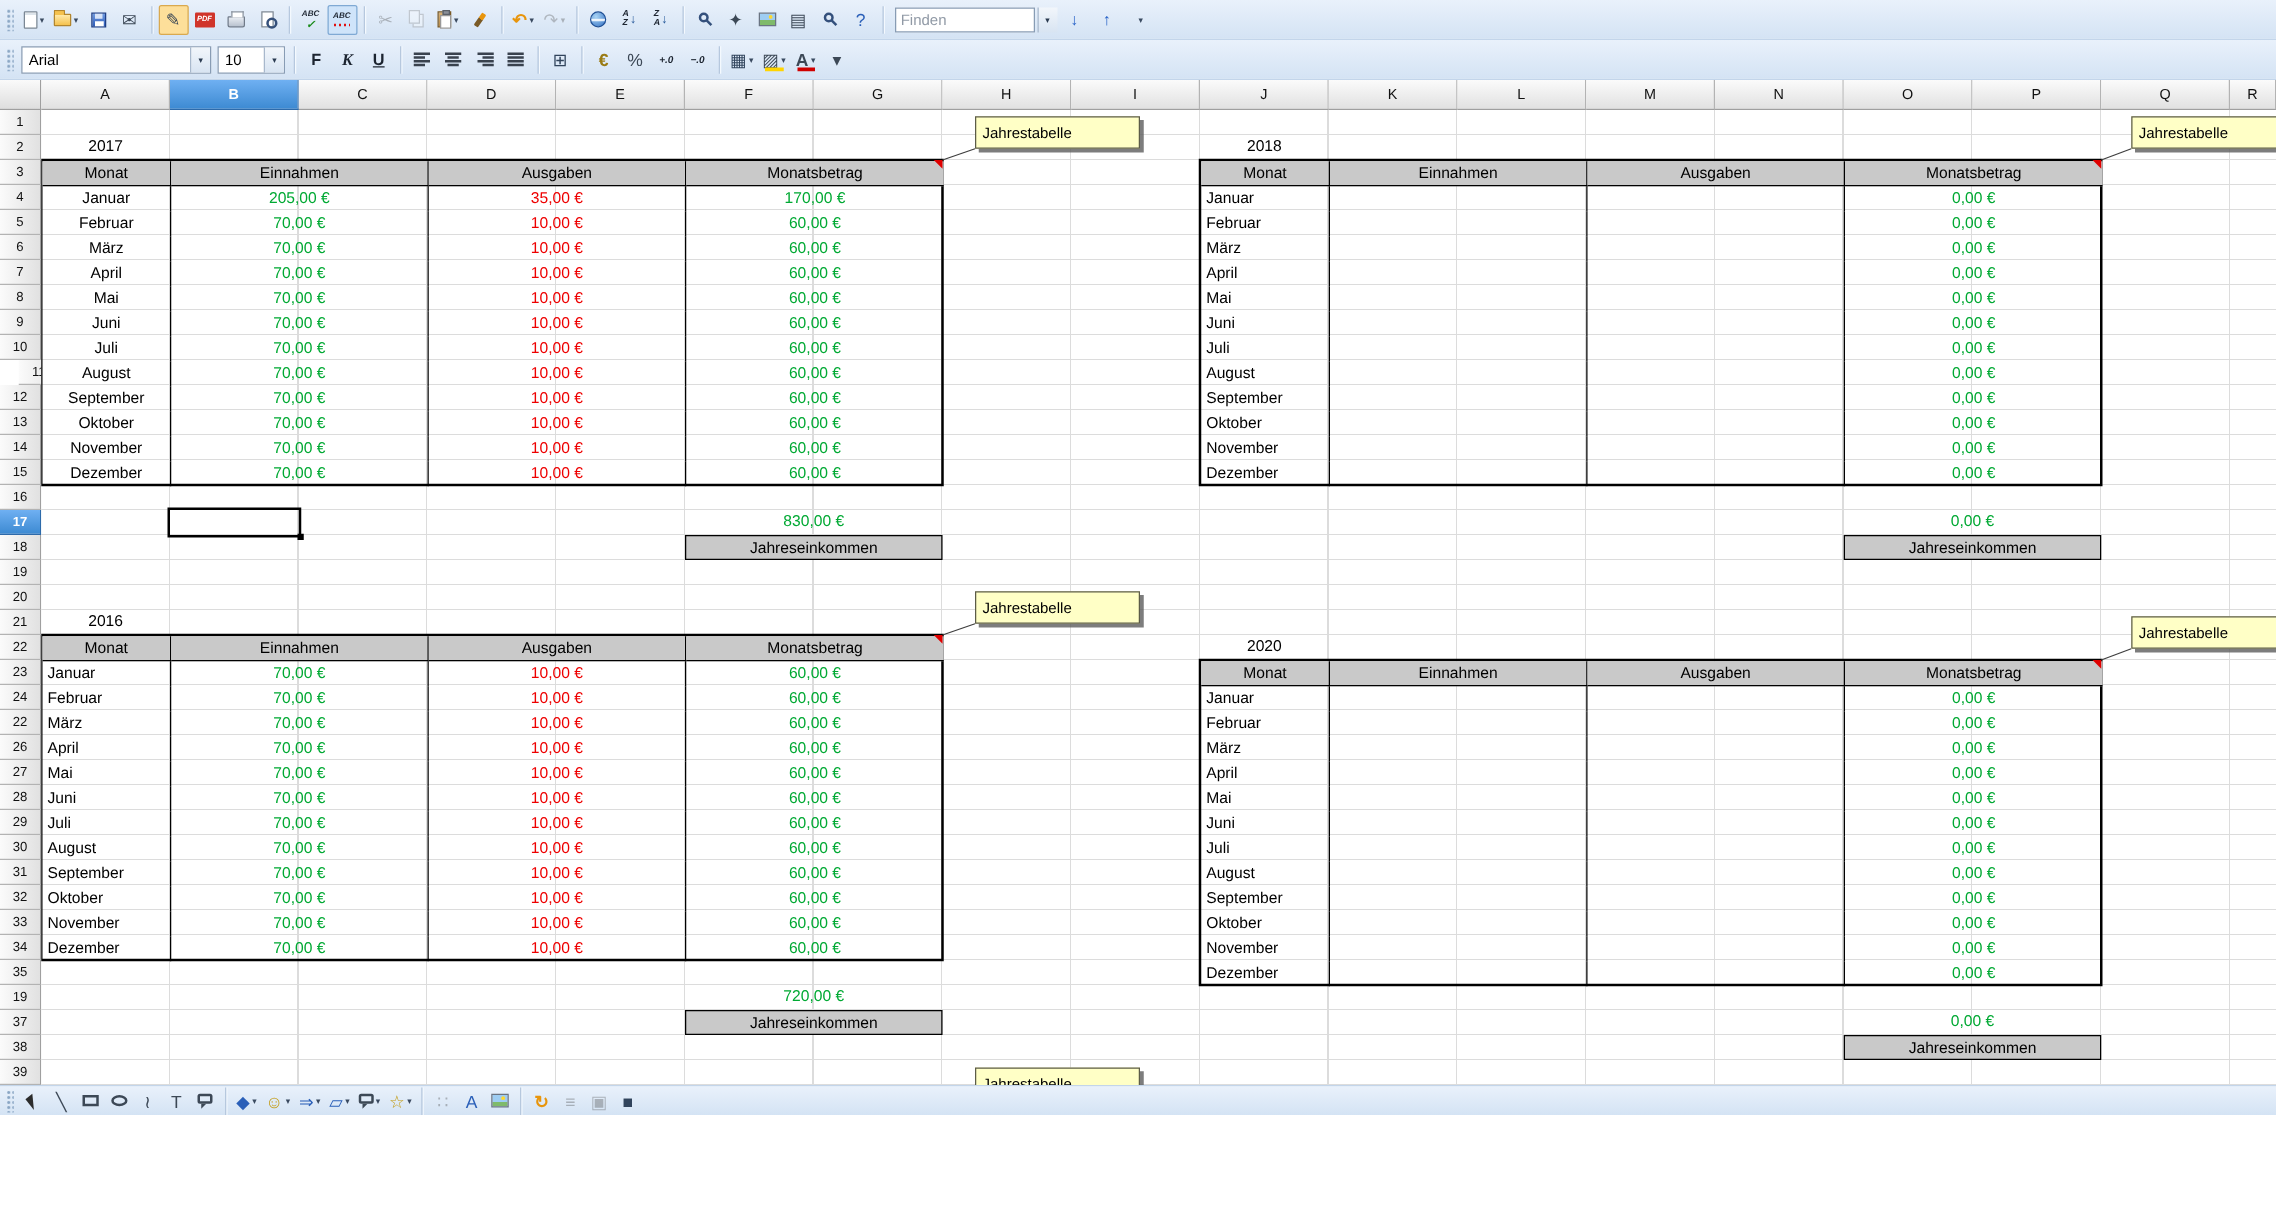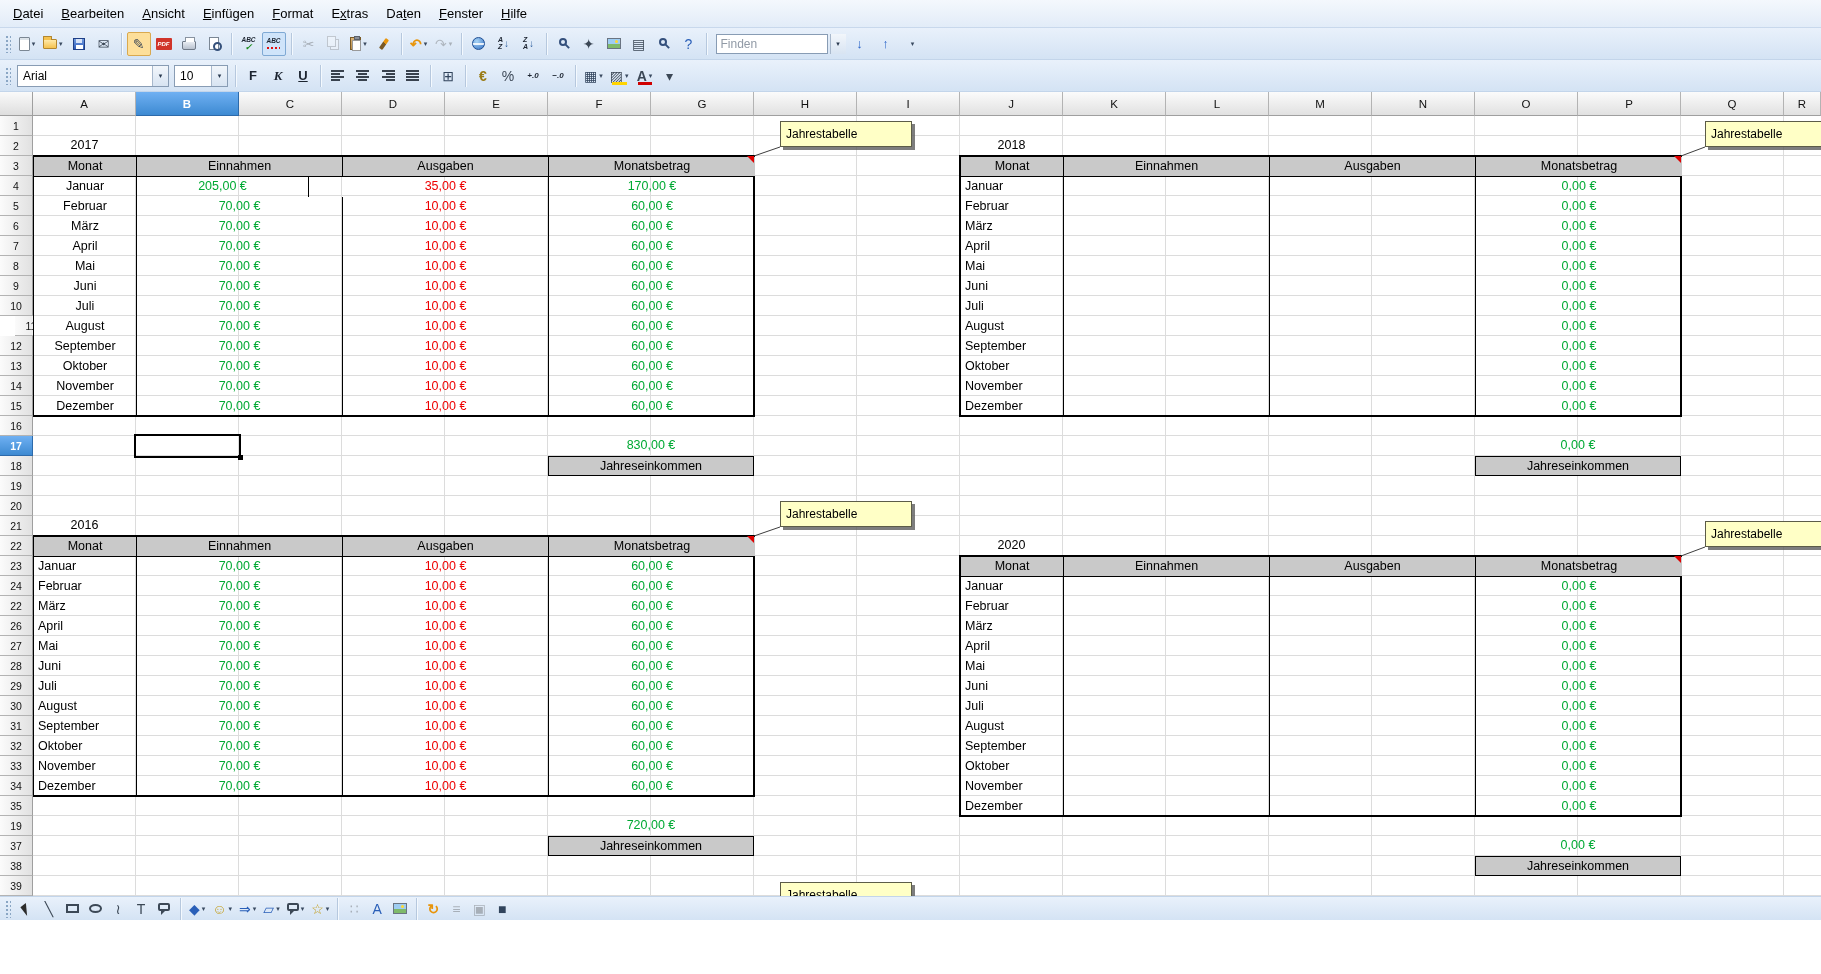--- a/index.html
+++ b/index.html
@@ -176,31 +176,20 @@
   .i-rect{width:13px;height:9px;border:2px solid #3c4856}
   .i-ell{width:13px;height:9px;border:2px solid #3c4856;border-radius:50%}
   .i-co{width:12px;height:8px;border:2px solid #3c4856;border-radius:2px;position:relative;margin-top:-3px}
   .i-co::after{content:"";position:absolute;left:1px;bottom:-6px;border-top:4px solid #3c4856;
     border-right:4px solid transparent}
 </style>
 </head>
 <body>
 
 <div>
-  <div class="menubar">
-      <span class="menu-item"><u>D</u>atei</span>
-      <span class="menu-item"><u>B</u>earbeiten</span>
-      <span class="menu-item"><u>A</u>nsicht</span>
-      <span class="menu-item"><u>E</u>infügen</span>
-      <span class="menu-item"><u>F</u>ormat</span>
-      <span class="menu-item">E<u>x</u>tras</span>
-      <span class="menu-item">Da<u>t</u>en</span>
-      <span class="menu-item"><u>F</u>enster</span>
-      <span class="menu-item"><u>H</u>ilfe</span>
-    </div>
 
   <div class="toolbar">
     <div class="grip"></div>
     <div class="iconrow" id="stdicons">
         <div class="tbtn">
           <i class="i-page"></i>
           <span class="dd">▾</span>
         </div>
         <div class="tbtn">
           <i class="i-folder"></i>
@@ -446,21 +435,21 @@
         <div class="rowhead" style="top: 760px;">39</div>
       </div>
     <div class="gridarea" id="gridarea">
         <div class="cell center" style="left: 0px; top: 20px; width: 103px;">2017</div>
         <div class="tablebox" style="left: -1px; top: 39px; width: 723px; height: 262px;">
           <div class="tcell thead" style="left: 0px; top: 0px; width: 103px;">Monat</div>
           <div class="tcell thead" style="left: 103px; top: 0px; width: 206px;">Einnahmen</div>
           <div class="tcell thead" style="left: 309px; top: 0px; width: 206px;">Ausgaben</div>
           <div class="tcell thead last" style="left: 515px; top: 0px; width: 206px;">Monatsbetrag</div>
           <div class="tcell " style="left: 0px; top: 20px; width: 103px;">Januar</div>
-          <div class="tcell v-green" style="left: 103px; top: 20px; width: 172px;">205,00 €</div>
+          <div class="tcell v-green" style="left: 103px; top: 20px; width: 206px;">205,00 €</div>
           <div class="tcell v-red" style="left: 309px; top: 20px; width: 206px;">35,00 €</div>
           <div class="tcell v-green last" style="left: 515px; top: 20px; width: 206px;">170,00 €</div>
           <div class="tcell " style="left: 0px; top: 40px; width: 103px;">Februar</div>
           <div class="tcell v-green" style="left: 103px; top: 40px; width: 206px;">70,00 €</div>
           <div class="tcell v-red" style="left: 309px; top: 40px; width: 206px;">10,00 €</div>
           <div class="tcell v-green last" style="left: 515px; top: 40px; width: 206px;">60,00 €</div>
           <div class="tcell " style="left: 0px; top: 60px; width: 103px;">März</div>
           <div class="tcell v-green" style="left: 103px; top: 60px; width: 206px;">70,00 €</div>
           <div class="tcell v-red" style="left: 309px; top: 60px; width: 206px;">10,00 €</div>
           <div class="tcell v-green last" style="left: 515px; top: 60px; width: 206px;">60,00 €</div>

